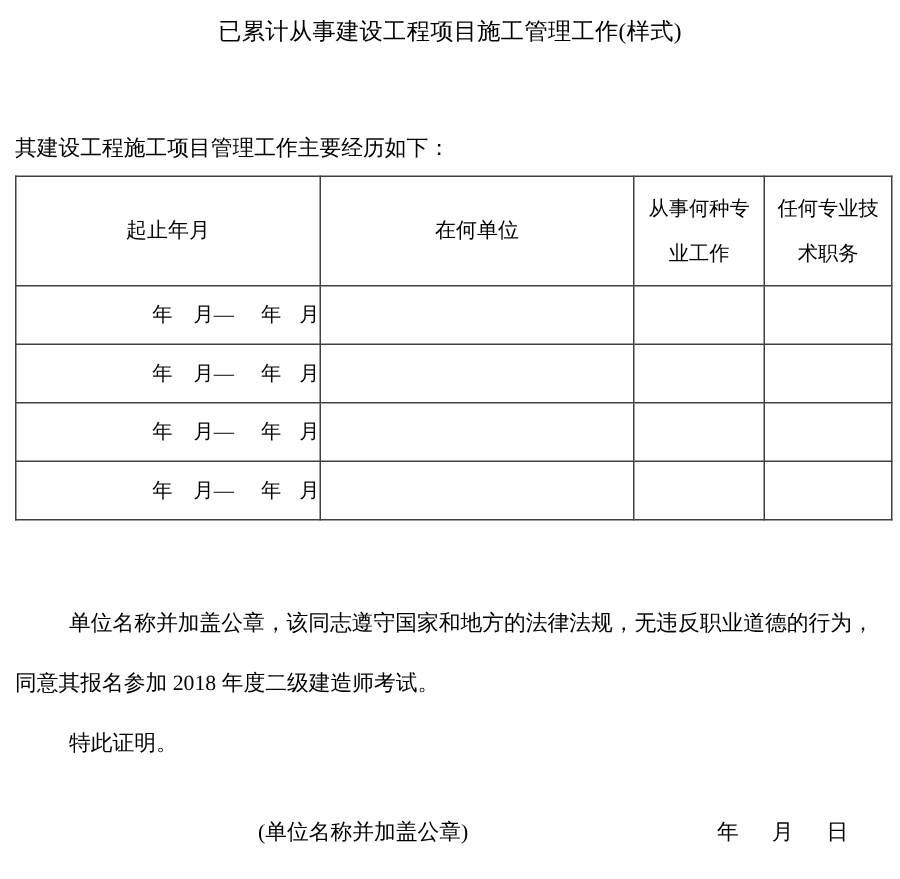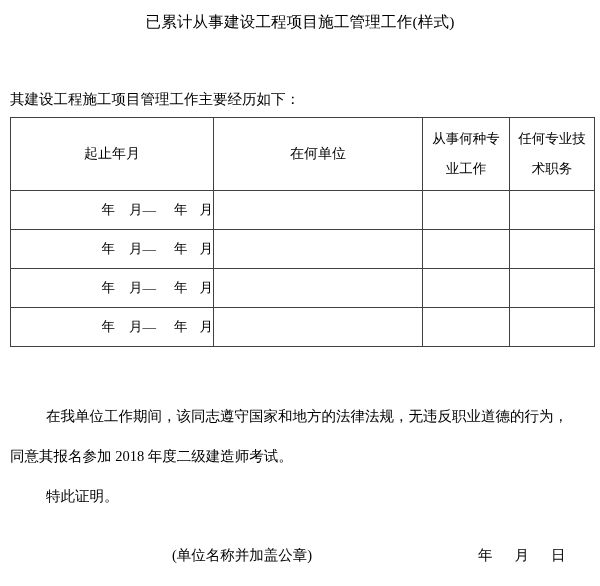--- a/index.html
+++ b/index.html
@@ -214,21 +214,21 @@
       <tr>
         <td class="row-cell period-cell"><span>年</span><span class="sp1"></span><span>月</span><span>—</span><span class="sp2"></span><span>年</span><span class="sp3"></span><span>月</span></td>
         <td class="row-cell"></td>
         <td class="row-cell"></td>
         <td class="row-cell"></td>
       </tr>
     </tbody>
   </table>
 
   <div class="closing">
-    <p><span class="indent2"></span><span>在我单位工作期间，该同志遵守国家和地方的法律法规，无违反职业道德的行为，</span></p>
+    <p><span class="indent2"></span><span>单位名称并加盖公章，该同志遵守国家和地方的法律法规，无违反职业道德的行为，</span></p>
     <p>同意其报名参加 2018 年度二级建造师考试。</p>
     <p><span class="indent2"></span><span>特此证明。</span></p>
   </div>
 
   <div class="footer">
     <span class="seal">(单位名称并加盖公章)</span>
     <span class="date"><span>年</span><span class="gapA"></span><span>月</span><span class="gapB"></span><span>日</span></span>
   </div>
 
 </div>

